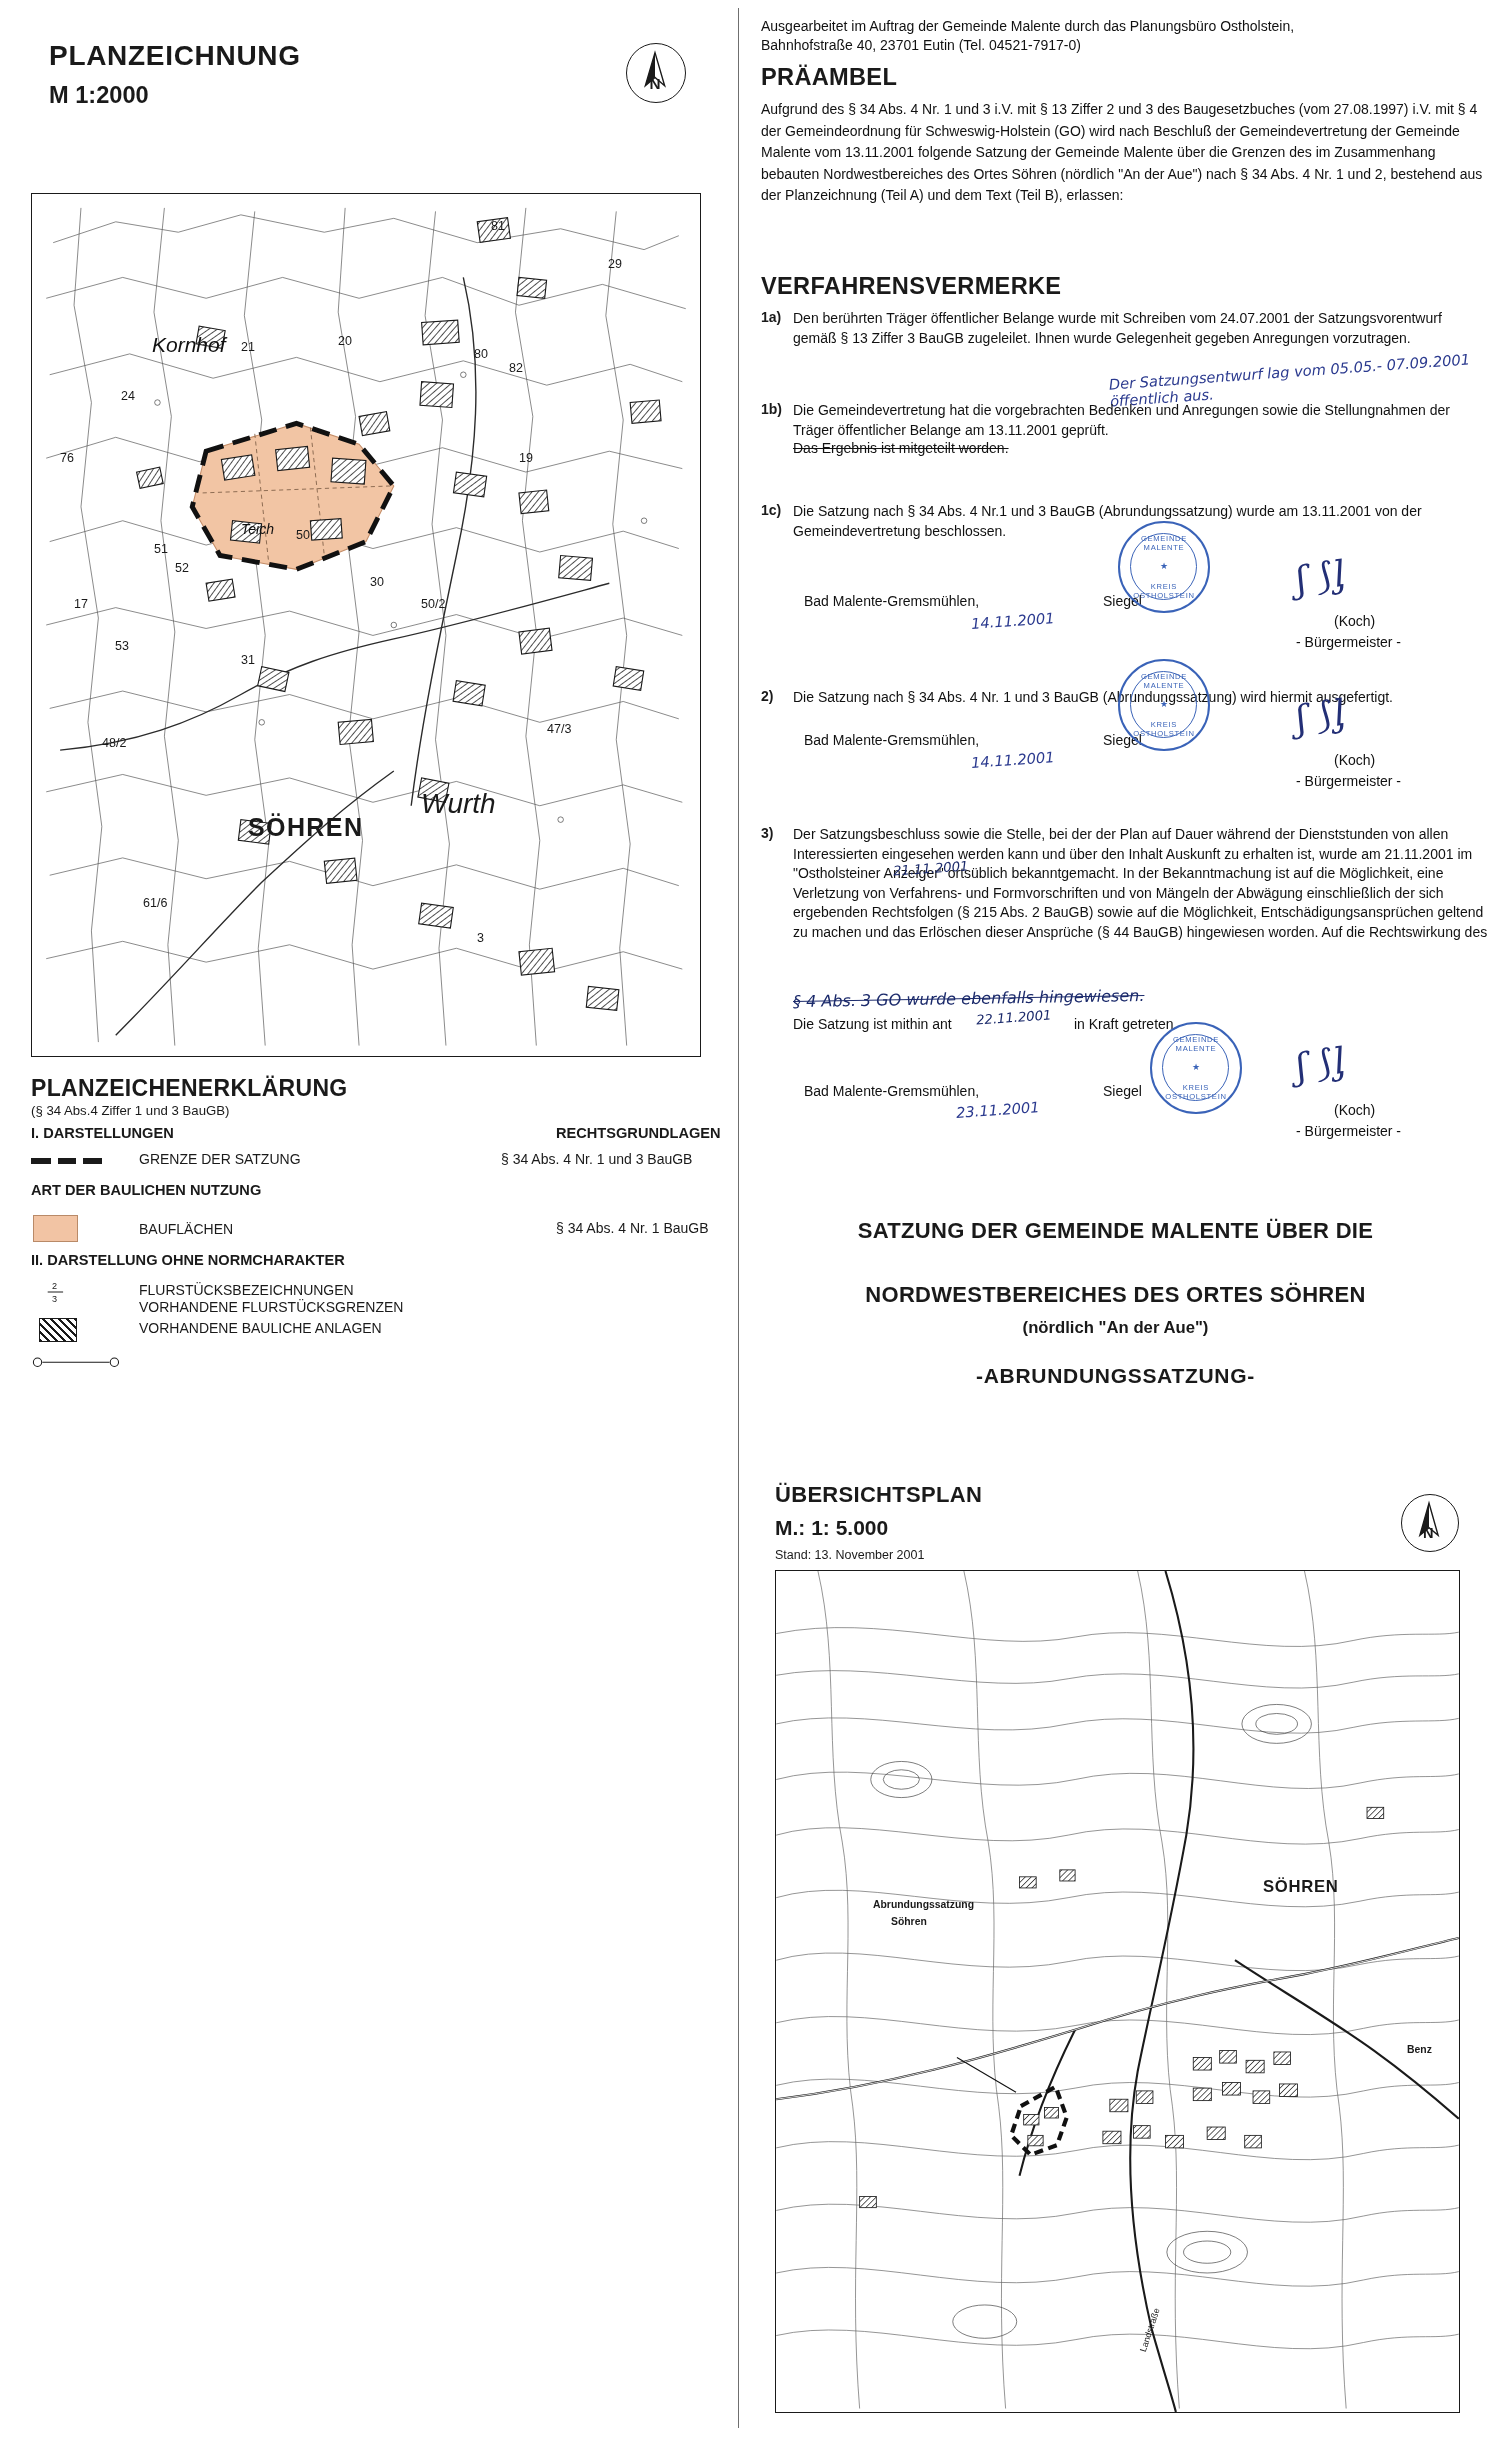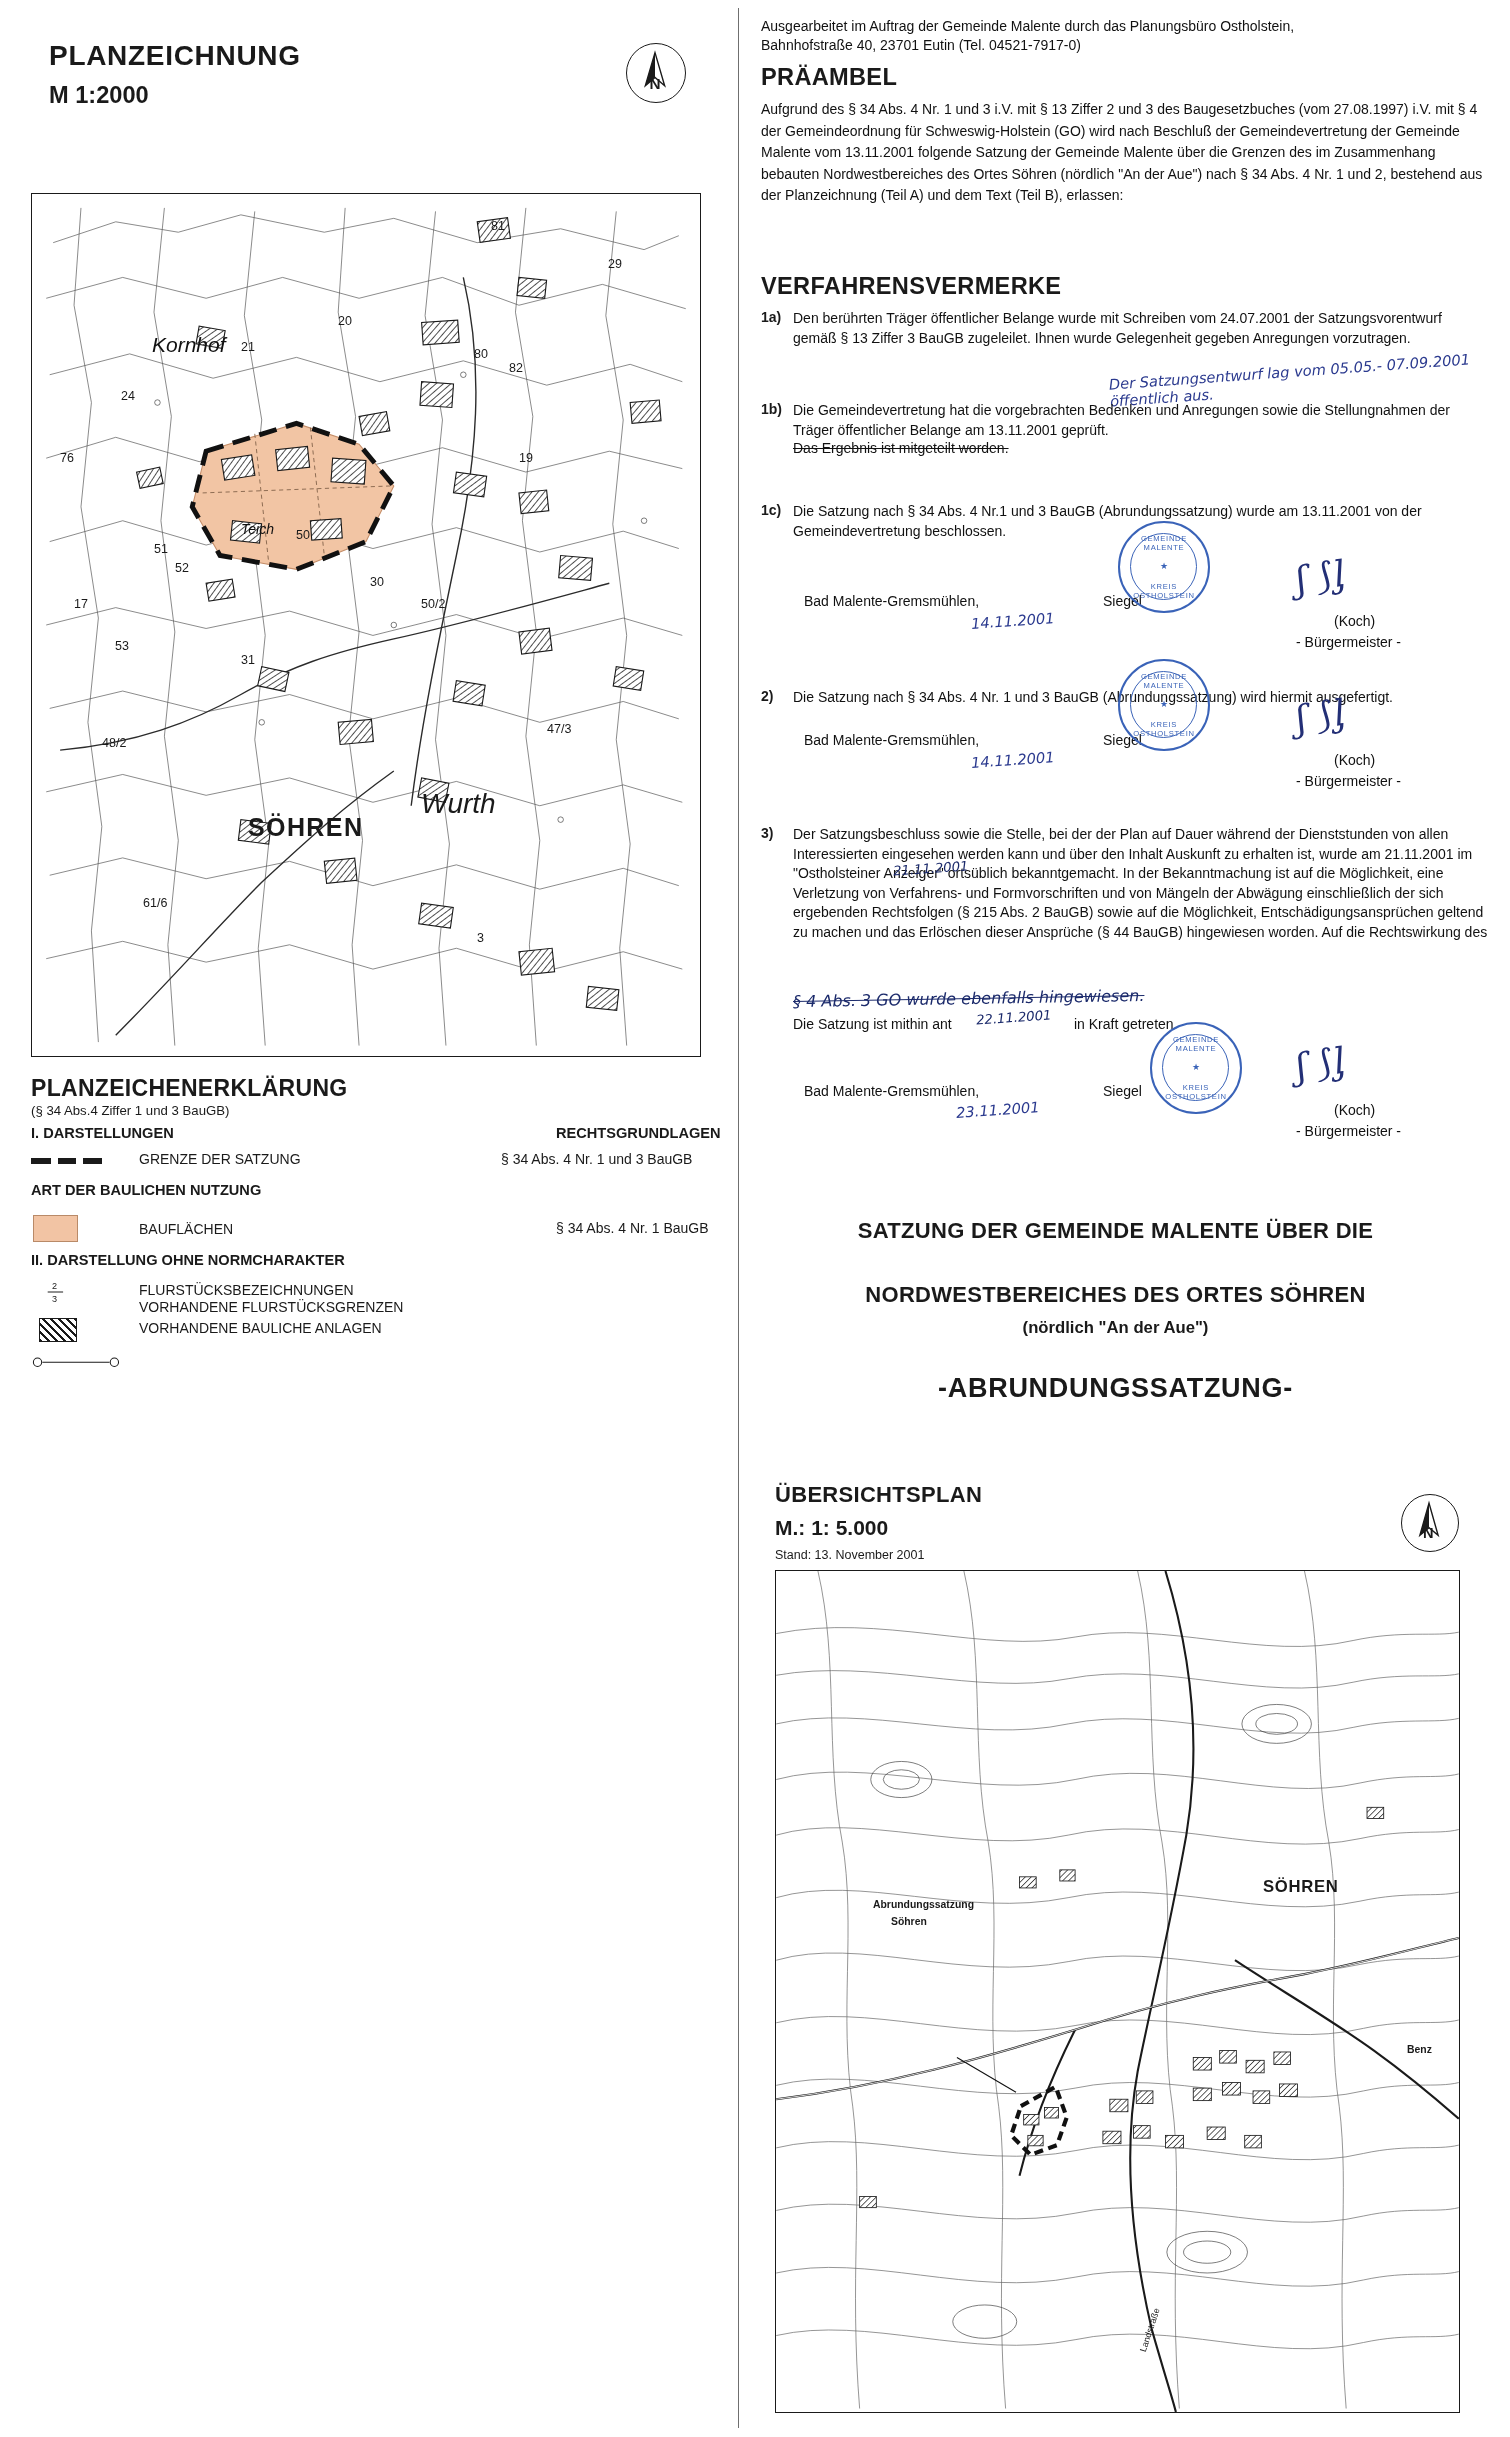--- a/index.html
+++ b/index.html
@@ -262,24 +262,23 @@
     width: 709px;
     left: 14px;
     font-size: 16.7px;
     font-weight: bold;
   }
   .sat-abr {
     position: absolute;
     text-align: center;
     width: 709px;
     left: 14px;
-    font-size: 27px;
+    font-size: 21px;
     font-weight: bold;
     letter-spacing: 0.7px;
-    margin-top: 9px;
   }
 
   .ov-title {
     position: absolute;
     left: 28px; top: 1482px;
     font-size: 22px;
     font-weight: bold;
     letter-spacing: 0.3px;
   }
   .ov-scale {
@@ -440,21 +439,21 @@
 
       <div class="map-label" style="left:120px; top:139px; font-size:21px;">Kornhof</div>
       <div class="map-label" style="left:209px; top:327px; font-size:14px;">Teich</div>
       <div class="map-town" style="left:216px; top:619px;">SÖHREN</div>
       <div class="map-wurth" style="left:389px; top:578px;margin-top:16px;">Wurth</div>
 
       <div class="abs small" style="left:459px;top:25px;">81</div>
       <div class="abs small" style="left:576px;top:63px;">29</div>
       <div class="abs small" style="left:209px;top:146px;">21</div>
       <div class="abs small" style="left:89px;top:195px;">24</div>
-      <div class="abs small" style="left:306px;top:120px;">20</div>
+      <div class="abs small" style="left:306px;top:140px;">20</div>
       <div class="abs small" style="left:442px;top:153px;">80</div>
       <div class="abs small" style="left:477px;top:167px;">82</div>
       <div class="abs small" style="left:487px;top:257px;">19</div>
       <div class="abs small" style="left:28px;top:257px;">76</div>
       <div class="abs small" style="left:264px;top:334px;">50</div>
       <div class="abs small" style="left:122px;top:348px;">51</div>
       <div class="abs small" style="left:143px;top:367px;">52</div>
       <div class="abs small" style="left:338px;top:381px;">30</div>
       <div class="abs small" style="left:389px;top:403px;">50/2</div>
       <div class="abs small" style="left:42px;top:403px;">17</div>

